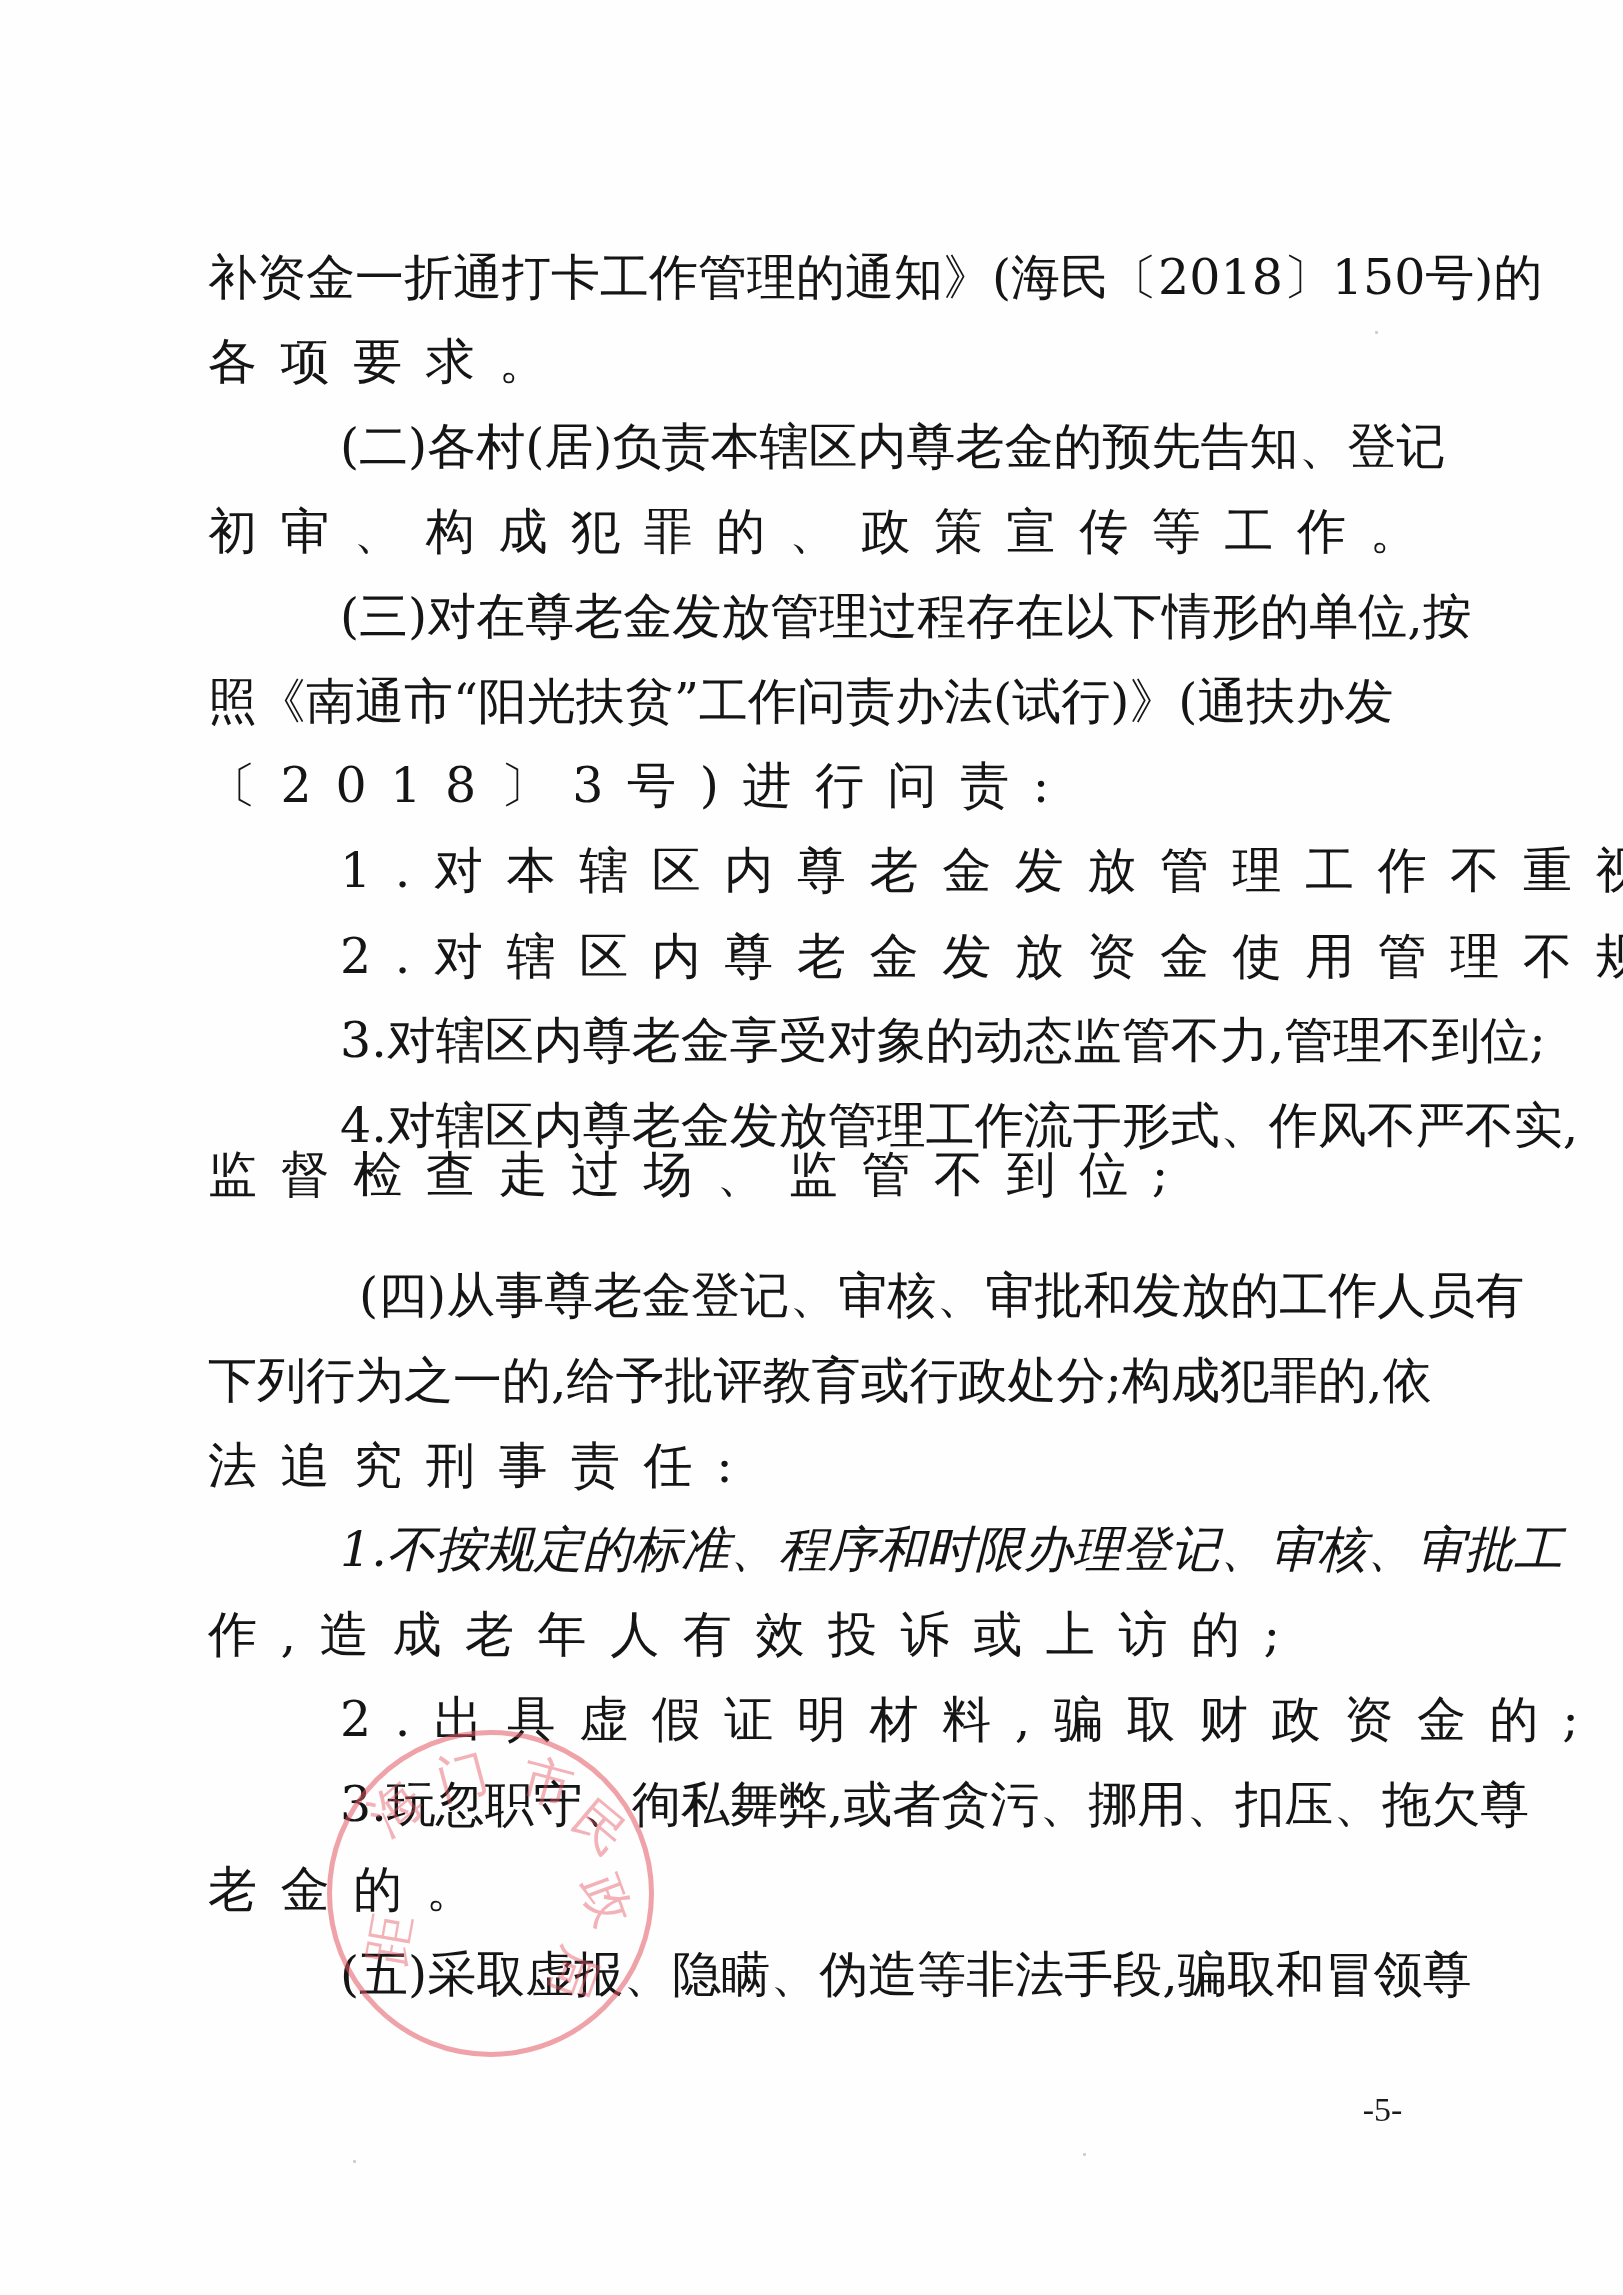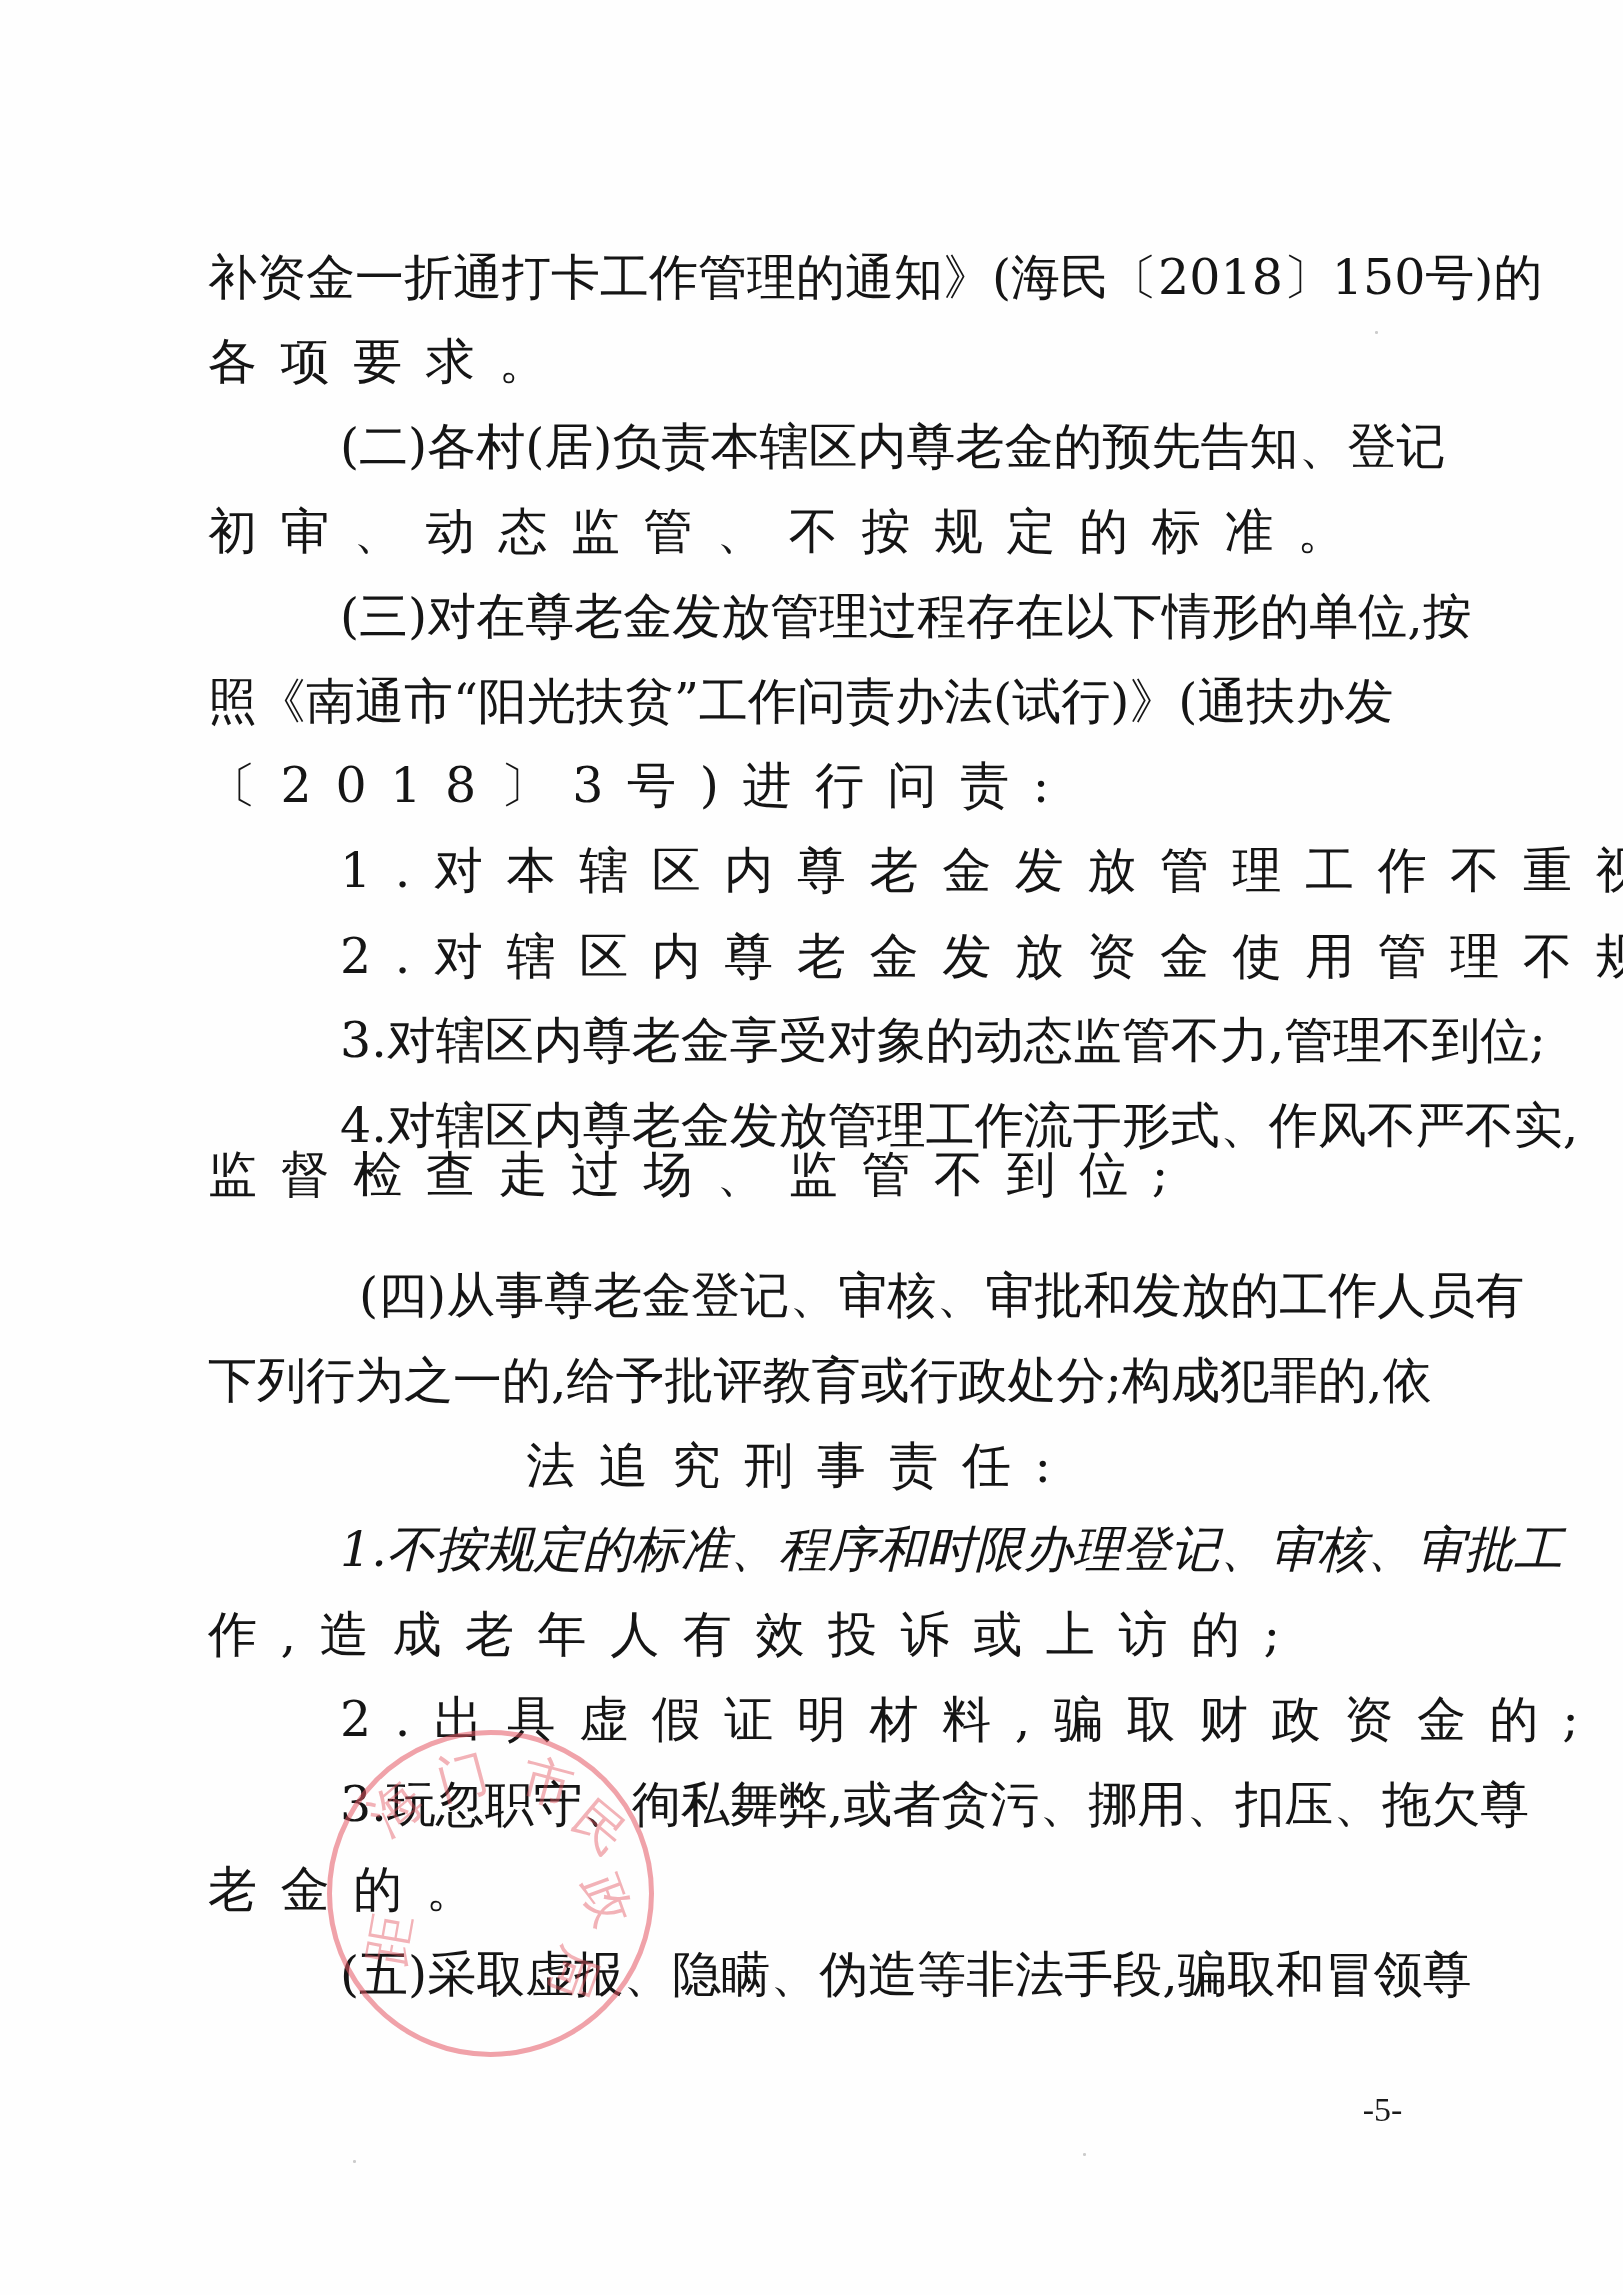--- a/index.html
+++ b/index.html
@@ -21,32 +21,32 @@
   .dust { position: absolute; width: 2.6px; height: 2.6px; background: #9a9a9a; border-radius: 50%; opacity: 0.5; }
 </style>
 </head>
 <body>
 
 <div id="page">
 
   <div class="line justify" style="top:245px;">补资金一折通打卡工作管理的通知》(海民〔2018〕150号)的</div>
   <div class="line left" style="top:329px;">各项要求。</div>
   <div class="line justify indent" style="top:414px;">(二)各村(居)负责本辖区内尊老金的预先告知、登记</div>
-  <div class="line left" style="top:499px;">初审、动态监管、不按规定的标准。</div>
+  <div class="line left" style="top:499px;">初审、构成犯罪的、政策宣传等工作。</div>
   <div class="line justify indent" style="top:584px;">(三)对在尊老金发放管理过程存在以下情形的单位,按</div>
   <div class="line justify" style="top:669px;">照《南通市“阳光扶贫”工作问责办法(试行)》(通扶办发</div>
   <div class="line left" style="top:753px;">〔2018〕3号)进行问责:</div>
   <div class="line left indent" style="top:838px;">1.对本辖区内尊老金发放管理工作不重视、不作为;</div>
   <div class="line left indent" style="top:924px;">2.对辖区内尊老金发放资金使用管理不规范;</div>
   <div class="line justify indent" style="top:1008px;">3.对辖区内尊老金享受对象的动态监管不力,管理不到位;</div>
   <div class="line justify indent" style="top:1093px;">4.对辖区内尊老金发放管理工作流于形式、作风不严不实,</div>
   <div class="line left" style="top:1142px;">监督检查走过场、监管不到位;</div>
   <div class="line justify indent" style="top:1263px;margin-left:19px;">(四)从事尊老金登记、审核、审批和发放的工作人员有</div>
   <div class="line justify" style="top:1348px;">下列行为之一的,给予批评教育或行政处分;构成犯罪的,依</div>
-  <div class="line left" style="top:1433px;text-align:center;">法追究刑事责任:</div>
+  <div class="line left" style="top:1433px;">法追究刑事责任:</div>
   <div class="line justify indent" style="top:1517px;font-style:italic;">1.不按规定的标准、程序和时限办理登记、审核、审批工</div>
   <div class="line left" style="top:1602px;">作,造成老年人有效投诉或上访的;</div>
   <div class="line left indent" style="top:1687px;">2.出具虚假证明材料,骗取财政资金的;</div>
   <div class="line justify indent" style="top:1772px;">3.玩忽职守、徇私舞弊,或者贪污、挪用、扣压、拖欠尊</div>
   <div class="line left" style="top:1857px;">老金的。</div>
   <div class="line justify indent" style="top:1942px;">(五)采取虚报、隐瞒、伪造等非法手段,骗取和冒领尊</div>
 
   <div id="stamp">
     <span class="stamp-char" style="left:39px;top:39px;transform:rotate(-40deg);">海</span>
     <span class="stamp-char" style="left:105px;top:7.9px;transform:rotate(-15deg);">门</span>

